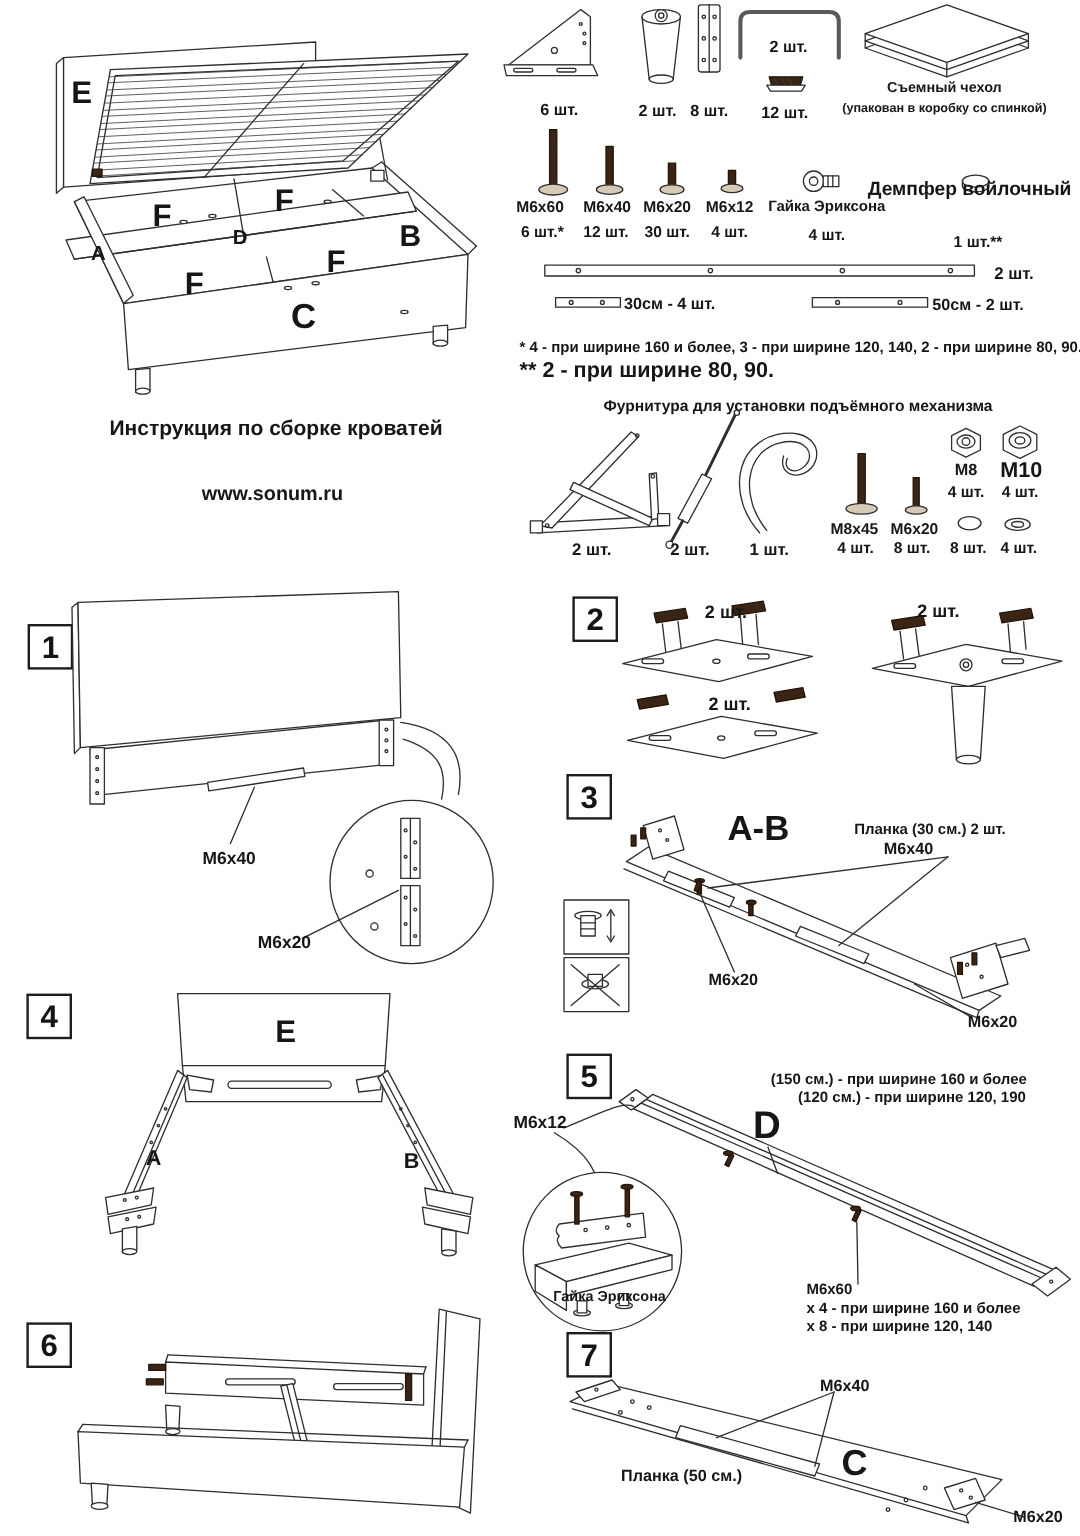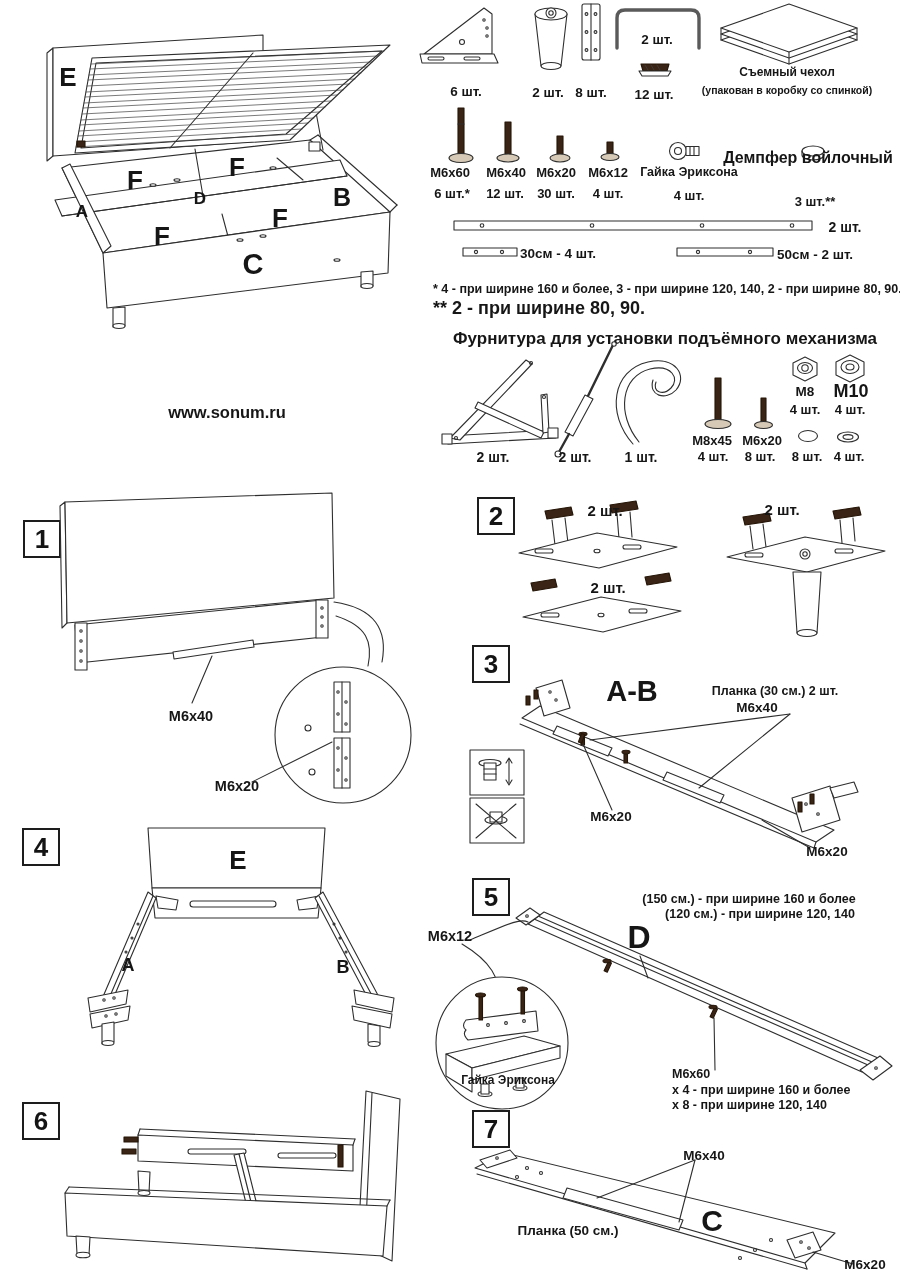--- a/index.html
+++ b/index.html
@@ -85,20 +85,21 @@
   <div class="lbl ctr" style="left:68px;top:77px;font-size:26px">E</div>
   <div class="lbl ctr" style="left:135px;top:180px;font-size:26px">F</div>
   <div class="lbl ctr" style="left:237px;top:167px;font-size:26px">F</div>
   <div class="lbl ctr" style="left:162px;top:236px;font-size:26px">F</div>
   <div class="lbl ctr" style="left:280px;top:218px;font-size:26px">F</div>
   <div class="lbl ctr" style="left:200px;top:199px;font-size:17px">D</div>
   <div class="lbl ctr" style="left:82px;top:212px;font-size:17px">A</div>
   <div class="lbl ctr" style="left:342px;top:198px;font-size:25px">B</div>
   <div class="lbl ctr" style="left:253px;top:265px;font-size:29px">C</div>
 
+  <div class="lbl ctr" style="left:230px;top:357px;font-size:17.5px">Инструкция по сборке кроватей</div>
   <div class="lbl ctr" style="left:227px;top:412px;font-size:16.5px">www.sonum.ru</div>
 
   <svg class="d" style="left:420px;top:2px" width="100" height="70" viewBox="0 0 100 70">
     <polygon class="f" points="4,52 64,6 72,12 72,52"></polygon>
     <polygon class="f" points="0,52 74,52 78,61 2,61"></polygon>
     <rect class="f" x="8" y="55" width="16" height="3" rx="1.5"></rect>
     <rect class="f" x="44" y="55" width="16" height="3" rx="1.5"></rect>
     <circle class="f" cx="42" cy="40" r="2.5"></circle>
     <circle cx="64" cy="18" r="1.2"></circle>
       <circle cx="67" cy="26" r="1.2"></circle>
@@ -184,21 +185,21 @@
   <div class="lbl ctr" style="left:452px;top:194px;font-size:13px">6 шт.*</div>
   <div class="lbl ctr" style="left:506px;top:173px;font-size:13px">M6x40</div>
   <div class="lbl ctr" style="left:505px;top:194px;font-size:13px">12 шт.</div>
   <div class="lbl ctr" style="left:556px;top:173px;font-size:13px">M6x20</div>
   <div class="lbl ctr" style="left:556px;top:194px;font-size:13px">30 шт.</div>
   <div class="lbl ctr" style="left:608px;top:173px;font-size:13px">M6x12</div>
   <div class="lbl ctr" style="left:608px;top:194px;font-size:13px">4 шт.</div>
   <div class="lbl ctr" style="left:689px;top:173px;font-size:12.5px">Гайка Эриксона</div>
   <div class="lbl ctr" style="left:689px;top:196px;font-size:13px">4 шт.</div>
   <div class="lbl ctr" style="left:808px;top:158px;font-size:16px">Демпфер войлочный</div>
-  <div class="lbl ctr" style="left:815px;top:202px;font-size:13px">3 шт.**</div>
+  <div class="lbl ctr" style="left:815px;top:202px;font-size:13px">1 шт.**</div>
 
   <svg class="d" style="left:452px;top:218px" width="366" height="16" viewBox="0 0 366 16">
     <rect class="f" x="2" y="3" width="358" height="9"></rect>
     <circle cx="30" cy="7.5" r="1.8"></circle>
       <circle cx="140" cy="7.5" r="1.8"></circle>
     <circle cx="250" cy="7.5" r="1.8"></circle>
       <circle cx="340" cy="7.5" r="1.8"></circle>
   </svg>
   <div class="lbl ctr" style="left:845px;top:228px;font-size:14px">2 шт.</div>
   <svg class="d" style="left:462px;top:246px" width="58" height="14" viewBox="0 0 58 14">
@@ -210,21 +211,21 @@
   <svg class="d" style="left:676px;top:246px" width="100" height="14" viewBox="0 0 100 14">
     <rect class="f" x="1" y="2" width="96" height="8"></rect>
     <circle cx="22" cy="6" r="1.6"></circle>
       <circle cx="74" cy="6" r="1.6"></circle>
   </svg>
   <div class="lbl ctr" style="left:815px;top:255px;font-size:13.5px">50см - 2 шт.</div>
 
   <div class="lbl" style="left:433px;top:283px;font-size:12.5px">* 4 - при ширине 160 и более, 3 - при ширине 120, 140, 2 - при ширине 80, 90.</div>
   <div class="lbl" style="left:433px;top:299px;font-size:18px">** 2 - при ширине 80, 90.</div>
 
-  <div class="lbl ctr" style="left:665px;top:339px;font-size:17px">Фурнитура для установки подъёмного механизма</div>
+  <div class="lbl ctr" style="left:665px;top:339px;font-size:13px">Фурнитура для установки подъёмного механизма</div>
   <svg class="d" style="left:436px;top:350px" width="125" height="100" viewBox="0 0 125 100">
     <polygon class="f" points="10,86 118,80 120,88 12,94"></polygon>
     <polygon class="f" points="14,88 20,82 90,10 96,14 24,90"></polygon>
     <polygon class="f" points="42,52 108,82 105,88 39,58"></polygon>
     <polygon class="f" points="105,45 111,44 113,82 107,83"></polygon>
     <rect class="f" x="6" y="84" width="10" height="10"></rect>
     <rect class="f" x="112" y="78" width="10" height="10"></rect>
     <circle cx="95" cy="13" r="1.5"></circle>
       <circle cx="20" cy="88" r="1.5"></circle>
       <circle cx="108" cy="47" r="1.5"></circle>
@@ -477,21 +478,21 @@
     <rect class="dk" x="51" y="118" width="3.5" height="24"></rect>
       <ellipse class="dk" cx="52.5" cy="117" rx="5" ry="2"></ellipse>
     <rect class="dk" x="93" y="112" width="3.5" height="24"></rect>
       <ellipse class="dk" cx="94.5" cy="111" rx="5" ry="2"></ellipse>
     <ellipse class="f" cx="57" cy="216" rx="7" ry="2.5"></ellipse>
       <rect class="f" x="53" y="206" width="8" height="10"></rect>
     <ellipse class="f" cx="92" cy="210" rx="7" ry="2.5"></ellipse>
       <rect class="f" x="88" y="200" width="8" height="10"></rect>
   </svg>
   <div class="lbl ctr" style="left:749px;top:900px;font-size:12.5px">(150 см.) - при ширине 160 и более</div>
-  <div class="lbl ctr" style="left:760px;top:915px;font-size:12.5px">(120 см.) - при ширине 120, 140</div>
+  <div class="lbl ctr" style="left:760px;top:915px;font-size:12.5px">(120 см.) - при ширине 120, 190</div>
   <div class="lbl ctr" style="left:450px;top:937px;font-size:14.5px">M6x12</div>
   <div class="lbl ctr" style="left:639px;top:938px;font-size:32px">D</div>
   <div class="lbl ctr" style="left:508px;top:1081px;font-size:12px">Гайка Эриксона</div>
   <div class="lbl" style="left:672px;top:1068px;font-size:12.5px">M6x60</div>
   <div class="lbl" style="left:672px;top:1084px;font-size:12.5px">х 4 - при ширине 160 и более</div>
   <div class="lbl" style="left:672px;top:1099px;font-size:12.5px">х 8 - при ширине 120, 140</div>
 
   <div class="stepnum" style="left:22px;top:1102px">6</div>
   <svg class="d" style="left:38px;top:1083px" width="400" height="197" viewBox="0 0 400 197">
 

